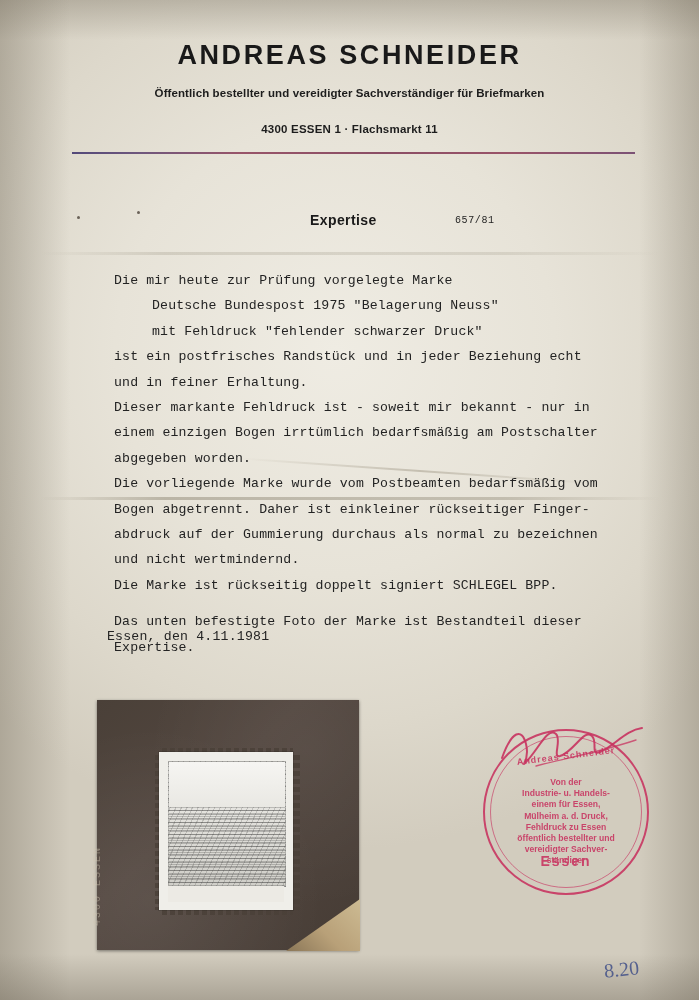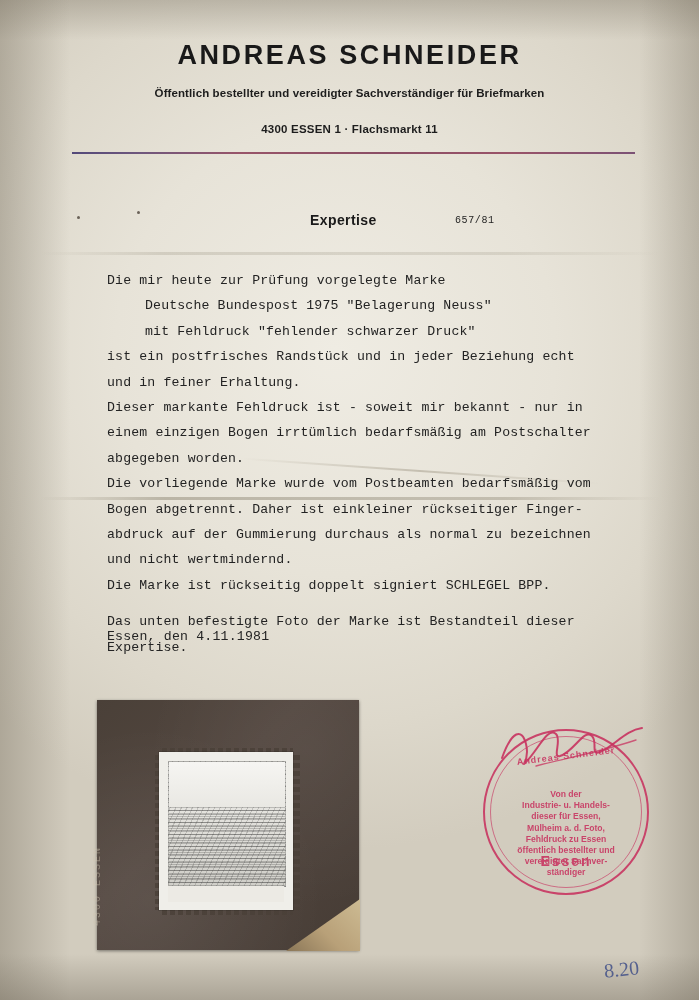--- a/index.html
+++ b/index.html
@@ -120,21 +120,21 @@
     font-size: 10px;
     color: #1f1f1f;
     letter-spacing: 0.6px;
   }
   .dot-a { position: absolute; left: 77px; top: 216px; width: 3px; height: 3px; background: #6a6258; border-radius: 50%; }
   .dot-b { position: absolute; left: 137px; top: 211px; width: 3px; height: 3px; background: #6a6258; border-radius: 50%; }
 
   
   .body {
     position: absolute;
-    left: 107px; top: 268px;
+    left: 114px; top: 268px;
     width: 540px;
     font-family: "Liberation Mono", monospace;
     font-size: 13.2px;
     line-height: 25.4px;
     color: #232323;
     letter-spacing: 0.15px;
     white-space: pre-wrap;
   }
   .body .ln { display: block; }
   .body .ind1 { padding-left: 38px; }
@@ -259,21 +259,20 @@
     font-weight: bold;
     letter-spacing: 1px;
     transform: rotate(-7deg);
   }
   .rs-lines {
     position: absolute;
     left: 0; top: 46px; width: 100%;
     font-size: 8.6px;
     line-height: 11.2px;
     font-weight: bold;
-    margin-top: 12px;
   }
   .rs-city {
     position: absolute;
     left: 0; top: 122px; width: 100%;
     font-size: 14px;
     font-weight: bold;
     letter-spacing: 2px;
   }
   .rs-foot {
     position: absolute;
@@ -348,22 +347,22 @@
     <div class="photo-edge-text">4300 ESSEN</div>
     <div class="photo-corner"></div>
   </div>
 
   <div class="roundstamp">
     <div class="inner-ring"></div>
     <div class="rs-arc">Andreas Schneider</div>
     <div class="rs-lines">
         <div>Von der</div>
         <div>Industrie- u. Handels-</div>
-        <div>dieser für Essen,</div>
-        <div>Mülheim a. d. Foto,</div>
+        <div>einem für Essen,</div>
+        <div>Mülheim a. d. Druck,</div>
         <div>Fehldruck zu Essen</div>
         <div>öffentlich bestellter und</div>
         <div>vereidigter Sachver-</div>
         <div>ständiger</div>
       </div>
     <div class="rs-city">Essen</div>
   </div>
 
   <svg class="signature" viewBox="0 0 160 60">
     <path d="M6 40 C 16 12, 26 10, 30 26 C 34 42, 24 50, 30 44 C 42 32, 52 8, 60 16 C 66 22, 56 40, 64 38 C 78 34, 88 10, 96 18 C 102 24, 94 38, 104 34 C 118 28, 130 12, 146 10" fill="none" stroke="#c8325f" stroke-width="2" stroke-linecap="round" opacity="0.9"></path>

